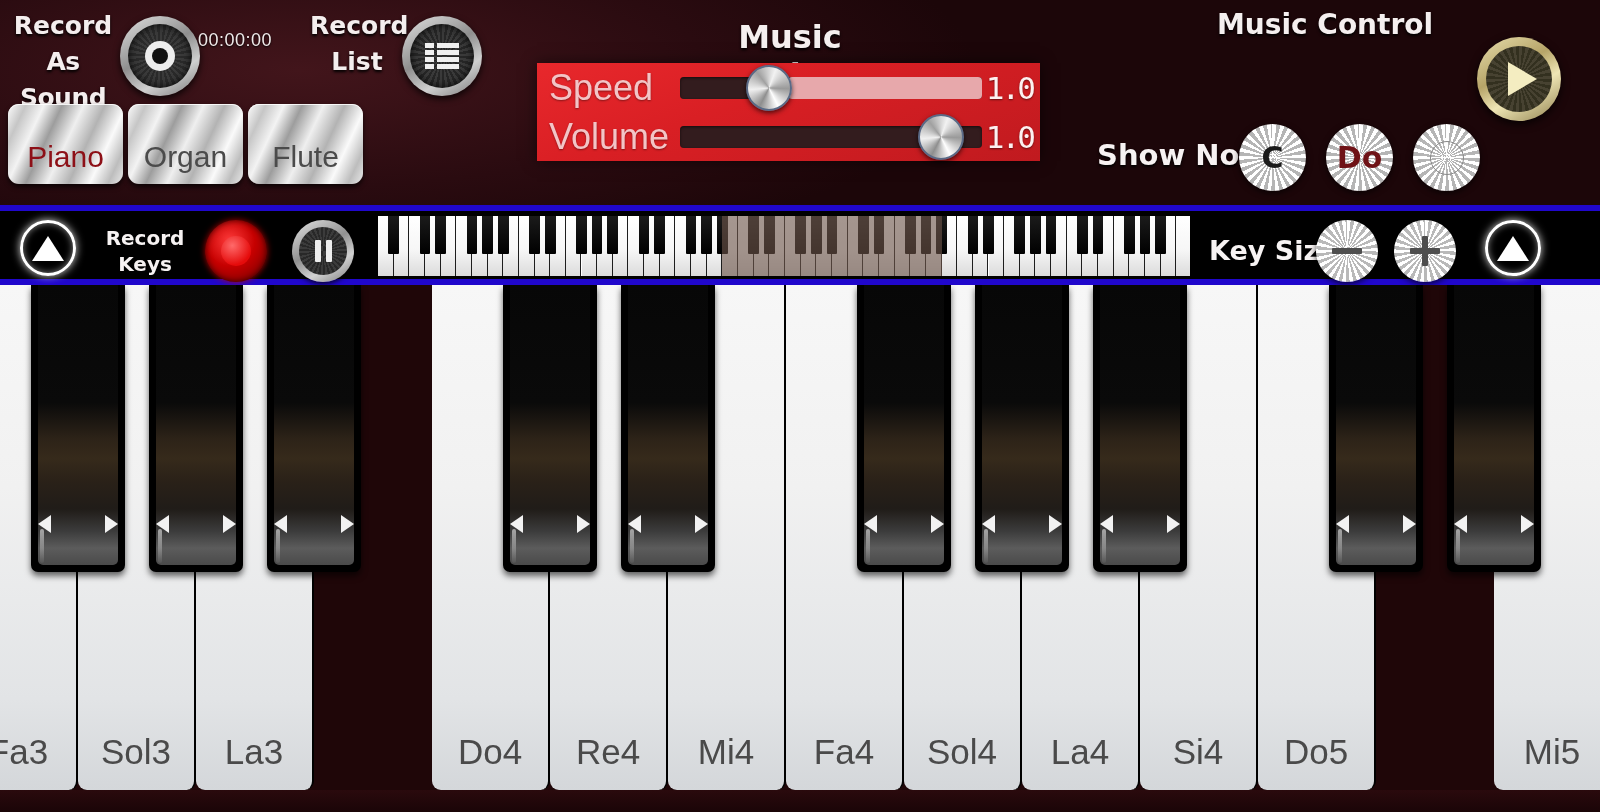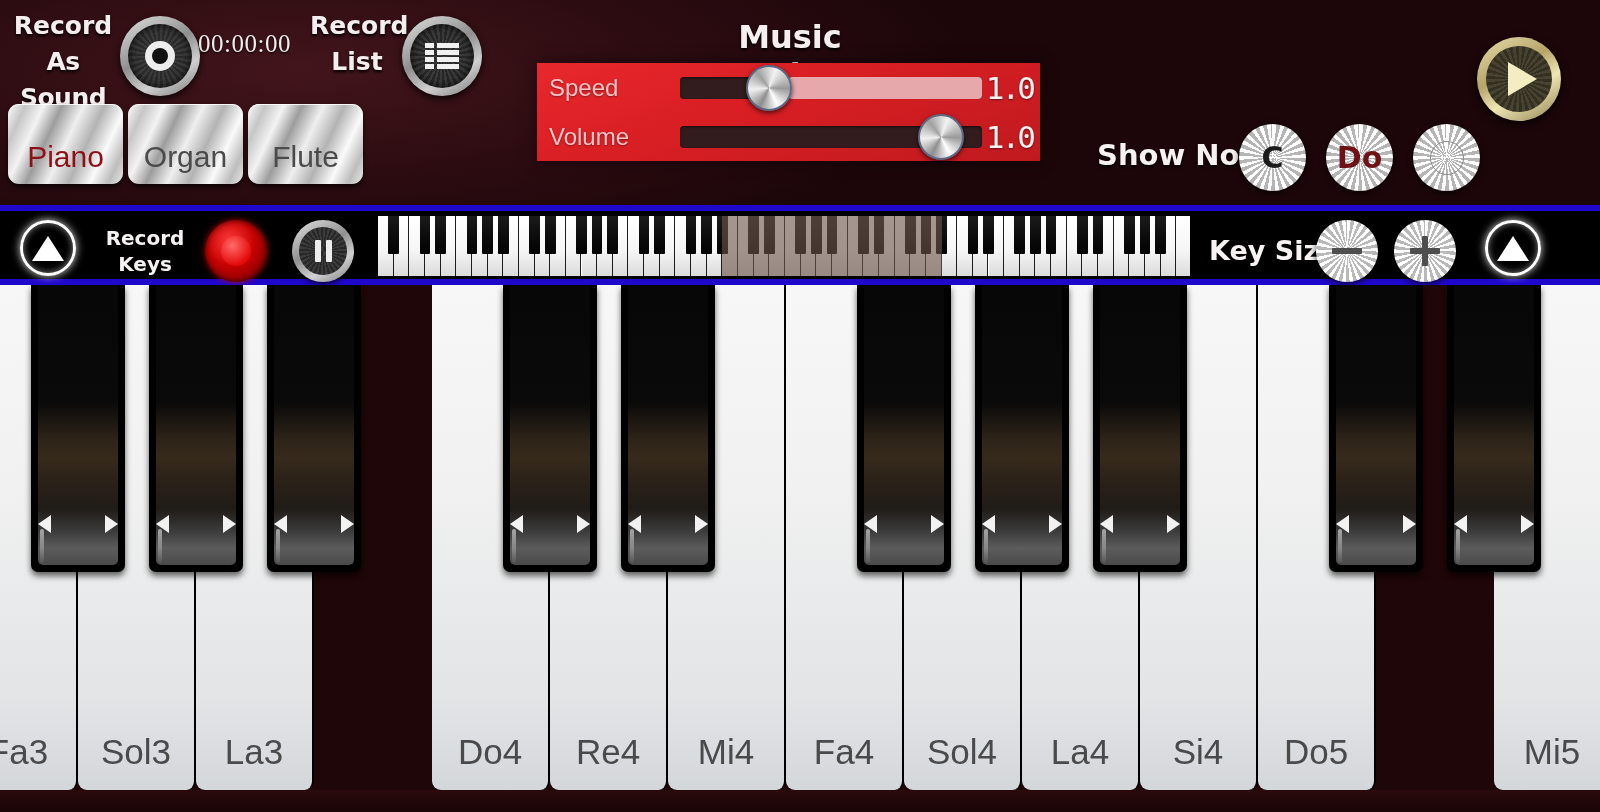--- a/index.html
+++ b/index.html
@@ -59,22 +59,22 @@
     width: 30px; height: 30px; border-radius: 50%;
     background: #ededed;
     display:flex; align-items:center; justify-content:center;
   }
   #record-sound-button .dot {
     width: 16px; height: 16px; border-radius: 50%; background: #111;
   }
 
   #record-timer {
     position: absolute; left: 198px; top: 30px;
-    font-size: 25px; color: #f0eaea;
-    font-family: Liberation Serif, serif;
+    font-size: 18px; color: #f0eaea;
+    font-family: Liberation Sans, sans-serif;
     letter-spacing: .5px;
     text-shadow: 0 1px 2px #000;
   }
 
   
   #record-list-label {
     position: absolute; left: 310px; top: 8px;
     width: 94px;
     font-size: 25px; line-height: 36px;
     text-align: center;
@@ -138,21 +138,21 @@
   }
   .slider-row {
     position: absolute; left: 0; width: 503px; height: 49px;
     display: flex; align-items: center;
   }
   #slider-row-speed  { top: 0; }
   #slider-row-volume { top: 49px; }
 
   .slider-label {
     width: 144px; padding-left: 12px;
-    font-size: 24px; color: #f3c4c6;
+    font-size: 36px; color: #f3c4c6;
     font-family: "Liberation Sans", sans-serif;
     text-shadow: 0 1px 2px rgba(0,0,0,.4);
   }
   .slider-track-wrap {
     position: relative; width: 302px; height: 49px;
   }
   .slider-track {
     position: absolute; left: 0; top: 14px;
     width: 302px; height: 22px;
     border-radius: 4px;
@@ -501,20 +501,21 @@
         <div class="slider-label">Volume</div>
         <div class="slider-track-wrap">
           <div class="slider-track"></div>
 
           <div class="slider-handle" id="volume-handle" style="left: 238.08px;"></div>
         </div>
         <div class="slider-value">1.0</div>
       </div>
     </div>
 
+    <div id="music-control-title">Music Control</div>
 
 
     <div id="play-button">
       <div class="inner">
         <div id="play-icon"></div>
       </div>
     </div>
 
     <div id="show-notes-label">Show Notes</div>
 

